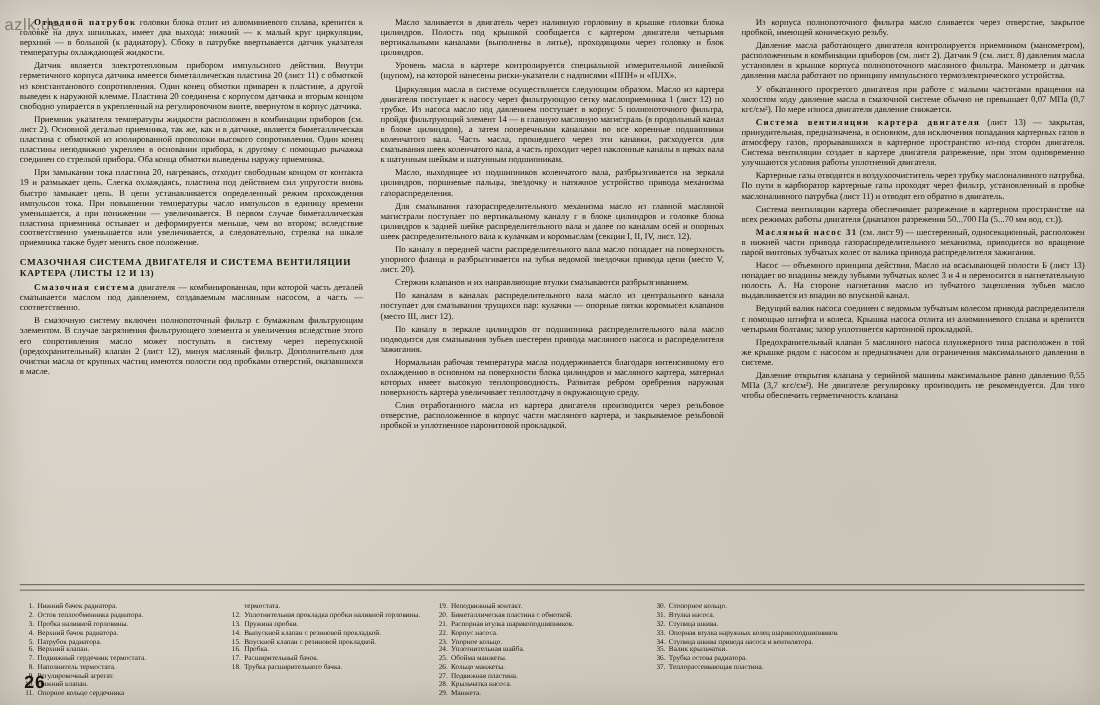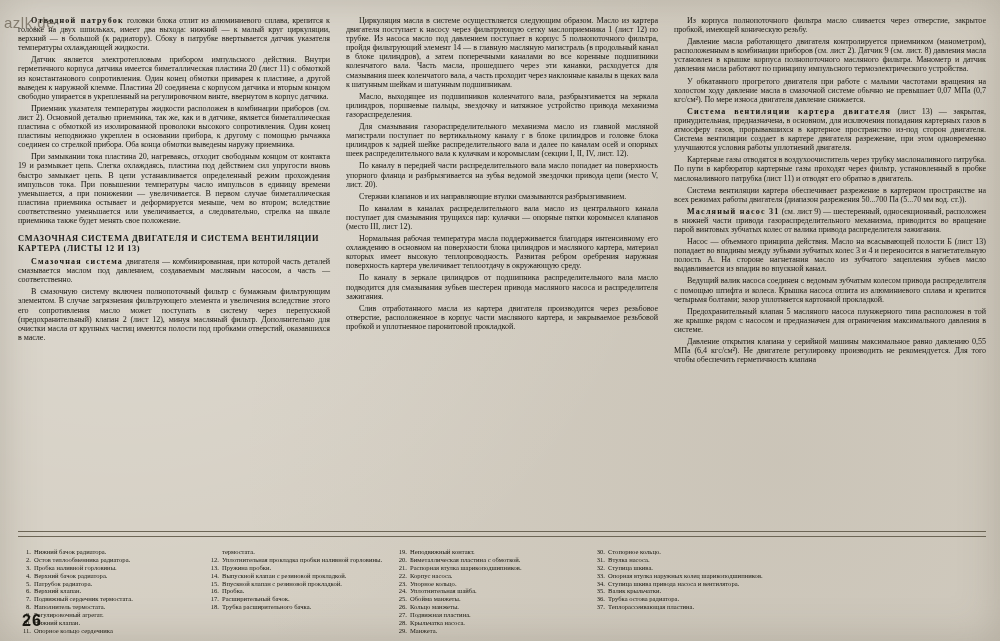--- a/index.html
+++ b/index.html
@@ -96,43 +96,45 @@
       <p class="lead"><b class="bold-lead">Отводной патрубок</b><span> головки блока отлит из алюминиевого сплава, крепится к головке на двух шпильках, имеет два выхода: нижний — к малый круг циркуляции, верхний — в большой (к радиатору). Сбоку в патрубке ввертывается датчик указателя температуры охлаждающей жидкости.</span></p>
       <p>Датчик является электротепловым прибором импульсного действия. Внутри герметичного корпуса датчика имеется биметаллическая пластина 20 (лист 11) с обмоткой из константанового сопротивления. Один конец обмотки приварен к пластине, а другой выведен к наружной клемме. Пластина 20 соединена с корпусом датчика и вторым концом свободно упирается в укрепленный на регулировочном винте, ввернутом в корпус датчика.</p>
       <p>Приемник указателя температуры жидкости расположен в комбинации приборов (см. лист 2). Основной деталью приемника, так же, как и в датчике, является биметаллическая пластина с обмоткой из изолированной проволоки высокого сопротивления. Один конец пластины неподвижно укреплен в основании прибора, к другому с помощью рычажка соединен со стрелкой прибора. Оба конца обмотки выведены наружу приемника.</p>
       <p>При замыкании тока пластина 20, нагреваясь, отходит свободным концом от контакта 19 и размыкает цепь. Слегка охлаждаясь, пластина под действием сил упругости вновь быстро замыкает цепь. В цепи устанавливается определенный режим прохождения импульсов тока. При повышении температуры часло импульсов в единицу времени уменьшается, а при понижении — увеличивается. В первом случае биметаллическая пластина приемника остывает и деформируется меньше, чем во втором; вследствие соответственно уменьшается или увеличивается, а следовательно, стрелка на шкале приемника также будет менять свое положение.</p>
       <h3 class="sec">СМАЗОЧНАЯ СИСТЕМА ДВИГАТЕЛЯ И СИСТЕМА ВЕНТИЛЯЦИИ КАРТЕРА (листы 12 и 13)</h3>
       <p class="lead"><b class="bold-lead">Смазочная система</b><span> двигателя — комбинированная, при которой часть деталей смазывается маслом под давлением, создаваемым масляным насосом, а часть — соответственно.</span></p>
       <p>В смазочную систему включен полнопоточный фильтр с бумажным фильтрующим элементом. В случае загрязнения фильтрующего элемента и увеличения вследствие этого его сопротивления масло может поступать в систему через перепускной (предохранительный) клапан 2 (лист 12), минуя масляный фильтр. Дополнительно для очистки масла от крупных частиц имеются полости под пробками отверстий, оказавшихся в масле.</p>
     </div>
 
     <div class="col">
+      <p>Масло заливается в двигатель через наливную горловину в крышке головки блока цилиндров. Полость под крышкой сообщается с картером двигателя четырьмя вертикальными каналами (выполнены в литье), проходящими через головку и блок цилиндров.</p>
+      <p>Уровень масла в картере контролируется специальной измерительной линейкой (щупом), на которой нанесены риски-указатели с надписями «ППН» и «ПЛХ».</p>
       <p>Циркуляция масла в системе осуществляется следующим образом. Масло из картера двигателя поступает к насосу через фильтрующую сетку маслоприемника 1 (лист 12) по трубке. Из насоса масло под давлением поступает в корпус 5 полнопоточного фильтра, пройдя фильтрующий элемент 14 — в главную масляную магистраль (в продольный канал в блоке цилиндров), а затем поперечными каналами во все коренные подшипники коленчатого вала. Часть масла, прошедшего через эти канавки, расходуется для смазывания шеек коленчатого вала, а часть проходит через наклонные каналы в щеках вала к шатунным шейкам и шатунным подшипникам.</p>
       <p>Масло, выходящее из подшипников коленчатого вала, разбрызгивается на зеркала цилиндров, поршневые пальцы, звездочку и натяжное устройство привода механизма газораспределения.</p>
       <p>Для смазывания газораспределительного механизма масло из главной масляной магистрали поступает по вертикальному каналу г в блоке цилиндров и головке блока цилиндров к задней шейке распределительного вала и далее по каналам осей и опорных шеек распределительного вала к кулачкам и коромыслам (секции I, II, IV, лист. 12).</p>
       <p>По каналу в передней части распределительного вала масло попадает на поверхность упорного фланца и разбрызгивается на зубья ведомой звездочки привода цепи (место V, лист. 20).</p>
       <p>Стержни клапанов и их направляющие втулки смазываются разбрызгиванием.</p>
       <p>По каналам в каналах распределительного вала масло из центрального канала поступает для смазывания трущихся пар: кулачки — опорные пятки коромысел клапанов (место III, лист 12).</p>
+      <p>По каналу в зеркале цилиндров от подшипника распределительного вала масло подводится для смазывания зубьев шестерен привода масляного насоса и распределителя зажигания.</p>
       <p>Нормальная рабочая температура масла поддерживается благодаря интенсивному его охлаждению в основном на поверхности блока цилиндров и масляного картера, материал которых имеет высокую теплопроводность. Развитая ребром оребрения наружная поверхность картера увеличивает теплоотдачу в окружающую среду.</p>
-      <p>По каналу в зеркале цилиндров от подшипника распределительного вала масло подводится для смазывания зубьев шестерен привода масляного насоса и распределителя зажигания.</p>
       <p>Слив отработанного масла из картера двигателя производится через резьбовое отверстие, расположенное в корпус части масляного картера, и закрываемое резьбовой пробкой и уплотненное паронитовой прокладкой.</p>
     </div>
 
     <div class="col">
       <p>Из корпуса полнопоточного фильтра масло сливается через отверстие, закрытое пробкой, имеющей коническую резьбу.</p>
       <p>Давление масла работающего двигателя контролируется приемником (манометром), расположенным в комбинации приборов (см. лист 2). Датчик 9 (см. лист. 8) давления масла установлен в крышке корпуса полнопоточного масляного фильтра. Манометр и датчик давления масла работают по принципу импульсного термоэлектрического устройства.</p>
       <p>У обкатанного прогретого двигателя при работе с малыми частотами вращения на холостом ходу давление масла в смазочной системе обычно не превышает 0,07 МПа (0,7 кгс/см²). По мере износа двигателя давление снижается.</p>
       <p class="lead"><b class="bold-lead">Система вентиляции картера двигателя</b><span> (лист 13) — закрытая, принудительная, предназначена, в основном, для исключения попадания картерных газов в атмосферу газов, прорывавшихся в картерное пространство из-под сторон двигателя. Система вентиляции создает в картере двигателя разрежение, при этом одновременно улучшаются условия работы уплотнений двигателя.</span></p>
       <p>Картерные газы отводятся в воздухоочиститель через трубку маслоналивного патрубка. По пути в карбюратор картерные газы проходят через фильтр, установленный в пробке маслоналивного патрубка (лист 11) и отводят его обратно в двигатель.</p>
       <p>Система вентиляции картера обеспечивает разрежение в картерном пространстве на всех режимах работы двигателя (диапазон разрежения 50...700 Па (5...70 мм вод. ст.)).</p>
       <p class="lead"><b class="bold-lead">Масляный насос 31</b><span> (см. лист 9) — шестеренный, односекционный, расположен в нижней части привода газораспределительного механизма, приводится во вращение парой винтовых зубчатых колес от валика привода распределителя зажигания.</span></p>
       <p>Насос — объемного принципа действия. Масло на всасывающей полости Б (лист 13) попадает во впадины между зубьями зубчатых колес 3 и 4 и переносится в нагнетательную полость А. На стороне нагнетания масло из зубчатого зацепления зубьев масло выдавливается из впадин во впускной канал.</p>
       <p>Ведущий валик насоса соединен с ведомым зубчатым колесом привода распределителя с помощью штифта и колеса. Крышка насоса отлита из алюминиевого сплава и крепится четырьмя болтами; зазор уплотняется картонной прокладкой.</p>
       <p>Предохранительный клапан 5 масляного насоса плунжерного типа расположен в той же крышке рядом с насосом и предназначен для ограничения максимального давления в системе.</p>
-      <p>Давление открытия клапана у серийной машины максимальное равно давлению 0,55 МПа (6,4 кгс/см²). Не двигателе регулировку производить не рекомендуется. Для того чтобы обеспечить герметичность клапана</p>
+      <p>Давление открытия клапана у серийной машины максимальное равно давлению 0,55 МПа (3,7 кгс/см²). Не двигателе регулировку производить не рекомендуется. Для того чтобы обеспечить герметичность клапана</p>
     </div>
 
   </div>
 
   <div class="rule top"></div>
   <div class="rule bot"></div>
 
   <div class="legend">
 
     <div class="lcol w1">

